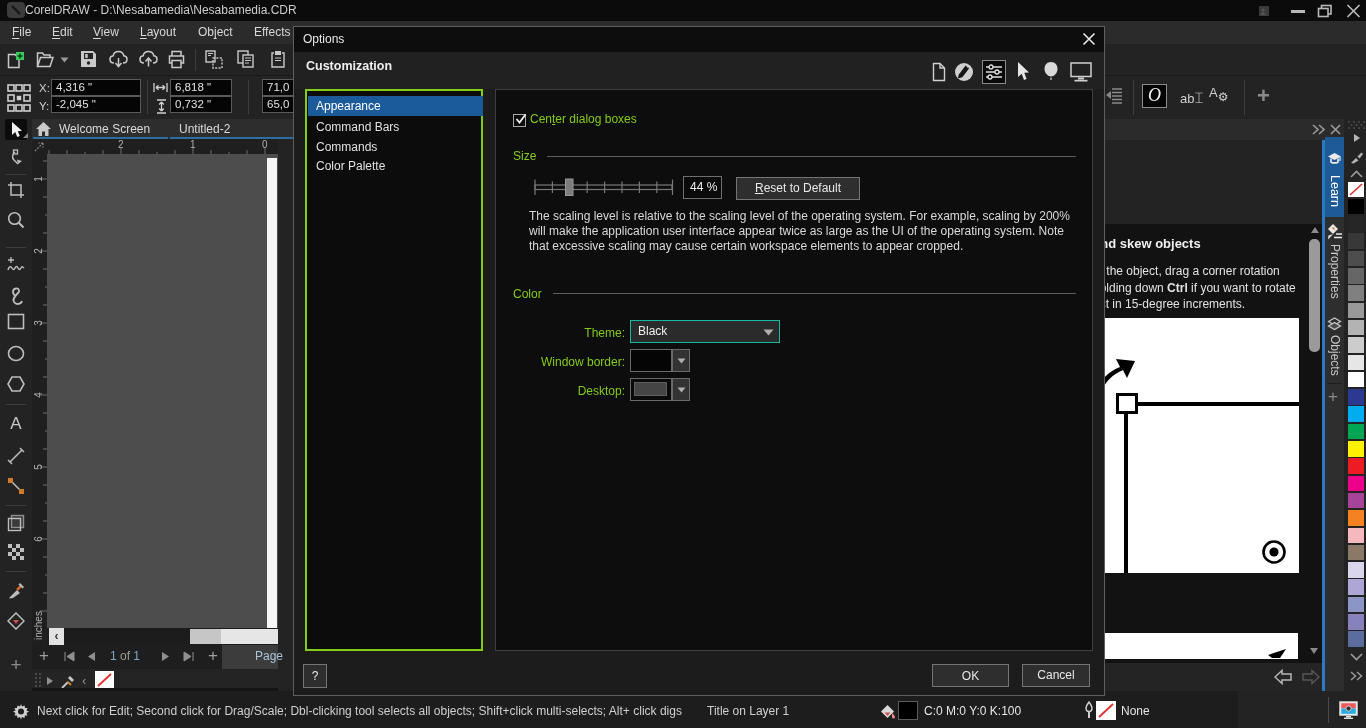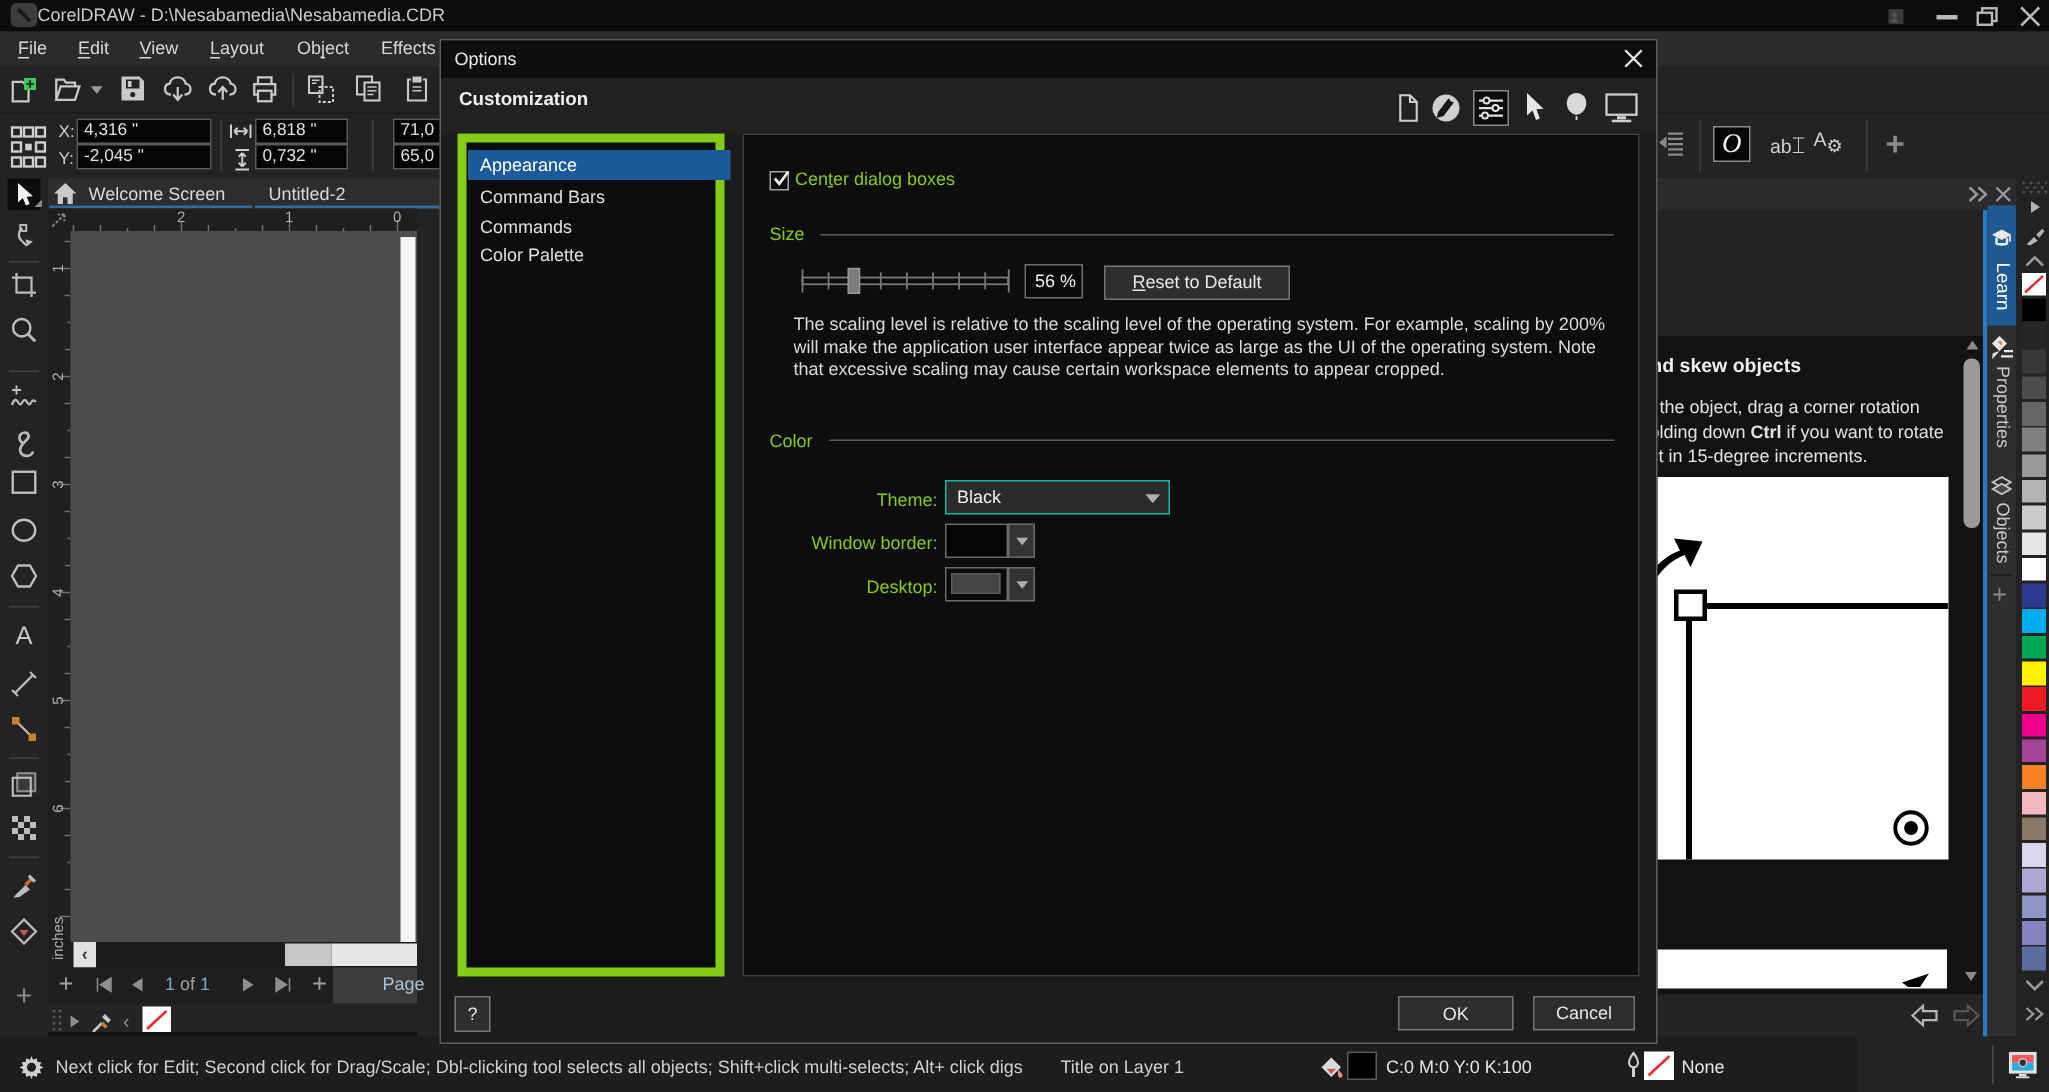--- a/index.html
+++ b/index.html
@@ -49,21 +49,21 @@
 #blueline { left:1322px; top:140px; width:3px; height:551px; background:#2979c4; }
 #tabcol { left:1325px; top:140px; width:19px; height:551px; background:#2e2e2e; }
 #palette { left:1346px; top:119px; width:20px; height:572px; background:#232323; }
 
 .ltext { position:absolute; color:#e2e2e2; font-size:12px; white-space:nowrap; }
 
 
 #dialog { left:278px; top:26px; width:812px; height:670px; background:#1c1c1c; border:1px solid #5f5f5f; z-index:50;margin-left:15px; }
 #dlg-title { position:absolute; left:0; top:0; width:810px; height:25px; background:#0d0d0d; }
 #dlg-head { position:absolute; left:0; top:25px; width:810px; height:37px; background:#212121; }
-#dlg-list { position:absolute; left:11px; top:62px; width:178px; height:562px; background:#0c0c0c; border:6px solid #84cc16; }
+#dlg-list { position:absolute; left:11px; top:62px; width:178px; height:562px; background:#0c0c0c; border:2px solid #84cc16; }
 #dlg-panel { position:absolute; left:201px; top:62px; width:598px; height:562px; background:#0d0d0d; border:1px solid #3f3f3f; }
 .dbtn { position:absolute; background:#2e2e2e; border:1px solid #757575; color:#e8e8e8; font-size:12px; text-align:center; }
 .dlabel { position:absolute; color:#84cc16; font-size:12px; white-space:nowrap; }
 </style>
 </head>
 <body>
 <div class="app">
   <div class="abs" id="titlebar">
     <div style="position:absolute;left:7px;top:2px;width:18px;height:16px;background:#3c3c3c;border-radius:4px;"></div>
     <svg style="position:absolute;left:7px;top:2px;" width="18" height="16" viewBox="0 0 18 16">
@@ -652,21 +652,21 @@
             <line x1="18.4" y1="3.5" x2="18.4" y2="15"></line>
             <line x1="53.2" y1="3.5" x2="53.2" y2="15"></line>
             <line x1="70.6" y1="3.5" x2="70.6" y2="15"></line>
             <line x1="88" y1="3.5" x2="88" y2="15"></line>
             <line x1="105.4" y1="3.5" x2="105.4" y2="15"></line>
             <line x1="122.8" y1="3.5" x2="122.8" y2="15"></line>
             <line x1="138.5" y1="1.5" x2="138.5" y2="17"></line>
         </g>
         <rect x="31.5" y="1" width="7.5" height="16.5" fill="#7d7d7d" stroke="#9a9a9a" stroke-width="1"></rect>
       </svg>
-      <div style="position:absolute;left:187px;top:86px;width:39px;height:23px;background:#0a0a0a;border:1px solid #6f6f6f;color:#efefef;padding:3px 0 0 6px;white-space:nowrap;">56 %</div>
+      <div style="position:absolute;left:187px;top:86px;width:39px;height:23px;background:#0a0a0a;border:1px solid #6f6f6f;color:#efefef;padding:3px 0 0 6px;white-space:nowrap;">44 %</div>
       <div class="dbtn" style="left:240px;top:86.5px;width:124px;height:23.5px;padding-top:3.5px;"><u>R</u>eset to Default</div>
       <div class="dlabel" style="left:33px;top:119px;line-height:15px;color:#dadada;">The scaling level is relative to the scaling level of the operating system. For example, scaling by 200%<br>will make the application user interface appear twice as large as the UI of the operating system. Note<br>that excessive scaling may cause certain workspace elements to appear cropped.</div>
       <div class="dlabel" style="left:17px;top:197px;">Color</div>
       <div style="position:absolute;left:57px;top:203px;width:523px;height:1px;background:#5c5c5c;"></div>
       <div class="dlabel" style="left:84px;top:236px;width:45px;text-align:right;">Theme:</div>
       <div style="position:absolute;left:134px;top:229.8px;width:150px;height:23.3px;background:#2b2b2b;border:1px solid #14b8a6;">
         <div style="position:absolute;left:7px;top:3.5px;color:#efefef;">Black</div>
         <svg style="position:absolute;right:5px;top:8px;" width="11" height="7" viewBox="0 0 11 7">
             <path d="M0.5 0.5 L10.5 0.5 L5.5 6.5 Z" fill="#aeaeae"></path>
           </svg>

